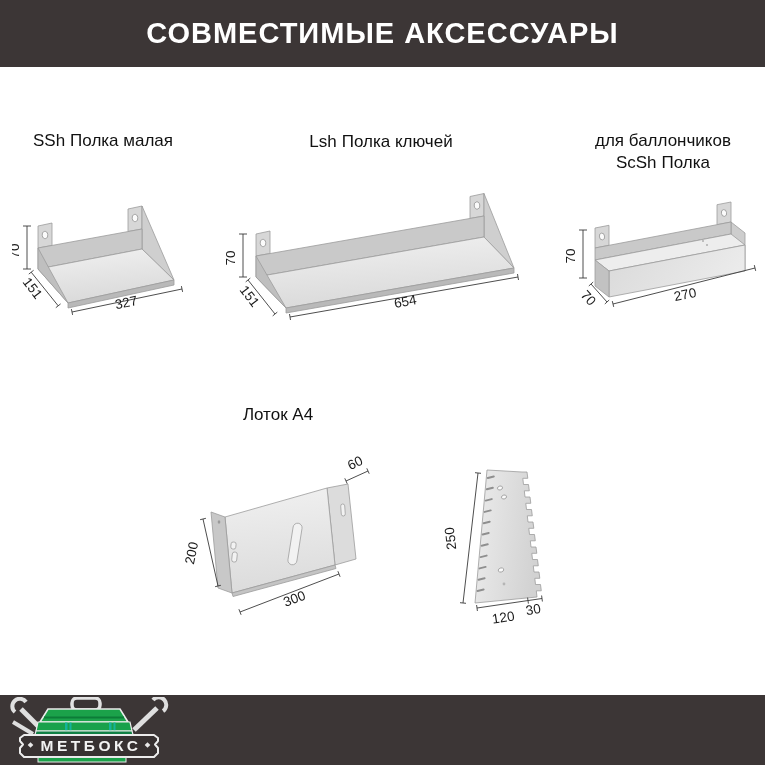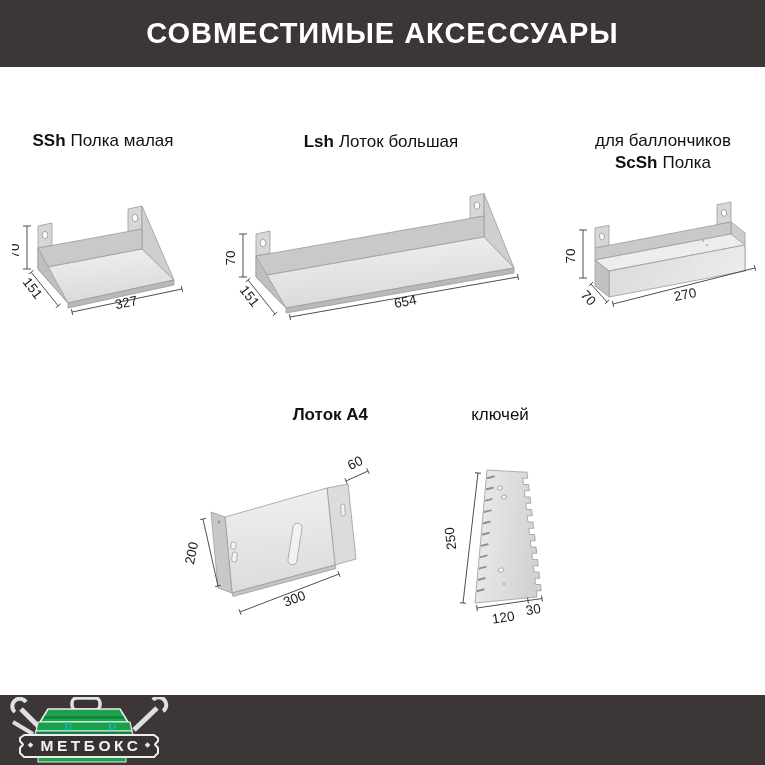--- a/index.html
+++ b/index.html
@@ -2,21 +2,21 @@
 <html><head>
 <meta charset="utf-8">
 <style>
   html,body{margin:0;padding:0;background:#fff;}
   .page{position:relative;width:765px;height:765px;background:#ffffff;overflow:hidden;
         font-family:"Liberation Sans",sans-serif;}
   .header{position:absolute;left:0;top:0;width:765px;height:67px;background:#3c3636;
           display:flex;align-items:center;justify-content:center;}
   .header-title{color:#ffffff;font-weight:bold;font-size:29px;letter-spacing:1px;white-space:nowrap;text-align:right;}
   .ptitle{position:absolute;text-align:center;font-size:17px;color:#111111;line-height:22px;white-space:nowrap;}
-  .pcode{font-weight:bold;margin-top:16px;}
+  .pcode{font-weight:normal;margin-top:16px;}
   .pcode + span{margin-left:5px;}
   .psvg{position:absolute;}
   .footer{position:absolute;left:0;top:695px;width:765px;height:70px;background:#3c3636;}
   .logo{position:absolute;left:8px;top:697px;}
   svg text.dim{font-size:13.5px;fill:#1b1b1b;font-family:"Liberation Sans",sans-serif;}
   svg .edge{stroke:#9c9c9c;stroke-width:0.8;stroke-linejoin:round;}
   svg .dimline{stroke:#3a3a3a;stroke-width:0.9;fill:none;}
   svg .hole{fill:#fbfbfb;stroke:#8c8c8c;stroke-width:0.7;}
   svg .slot{fill:#f2f2f2;stroke:#979797;stroke-width:0.7;}
   .brand-text{font-weight:bold;letter-spacing:3.5px;fill:#f2f2f2;font-size:15.5px;font-family:"Liberation Sans",sans-serif;}
@@ -27,31 +27,30 @@
 <div class="page">
 
   <div class="header">
     <div class="header-title">СОВМЕСТИМЫЕ АКСЕССУАРЫ</div>
   </div>
 
   <div class="ptitle" style="left:13px;top:130px;width:180px;">
     <span class="pcode">SSh</span><span>Полка малая</span>
   </div>
   <div class="ptitle" style="left:281px;top:131px;width:200px;">
-    <span class="pcode">Lsh</span><span>Лоток большая</span>
+    <span class="pcode">Lsh</span><span>Полка ключей</span>
   </div>
   <div class="ptitle" style="left:568px;top:130px;width:190px;">
     <div>для баллончиков</div>
     <div><span class="pcode">ScSh</span><span>Полка</span></div>
   </div>
-  <div class="ptitle" style="left:188px;top:404px;width:180px;text-align:right;">
+  <div class="ptitle" style="left:188px;top:404px;width:180px;">
     <span class="pcode">Лоток А4</span>
   </div>
   <div class="ptitle" style="left:410px;top:404px;width:180px;">
-    <div>ключей</div>
   </div>
 
   <svg class="psvg" style="left:12px;top:190px;" width="200" height="138" viewBox="0 0 200 138">
     <defs>
       <linearGradient id="gF1" x1="0" y1="0" x2="0.25" y2="1">
         <stop offset="0" stop-color="#f1f1f1"></stop>
           <stop offset="1" stop-color="#dadada"></stop>
       </linearGradient>
     </defs>
     <path class="edge" d="M26,58 L26,36 L40,33 L40,55.5 Z" fill="#d7d7d7"></path>

